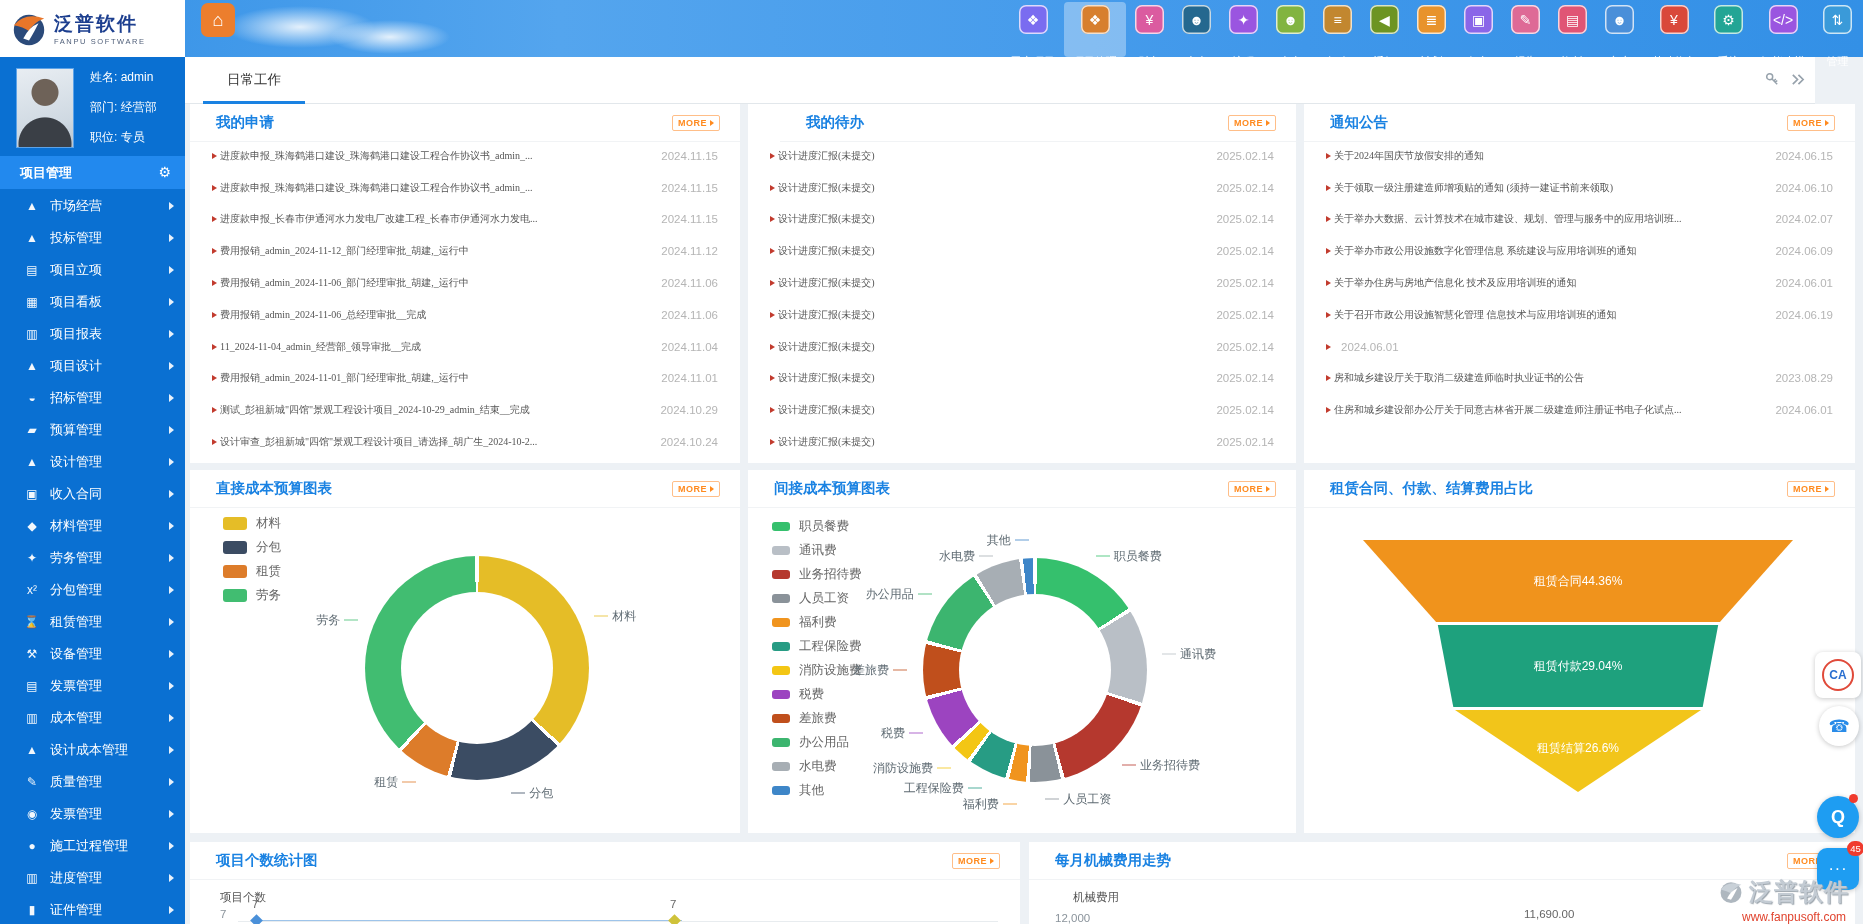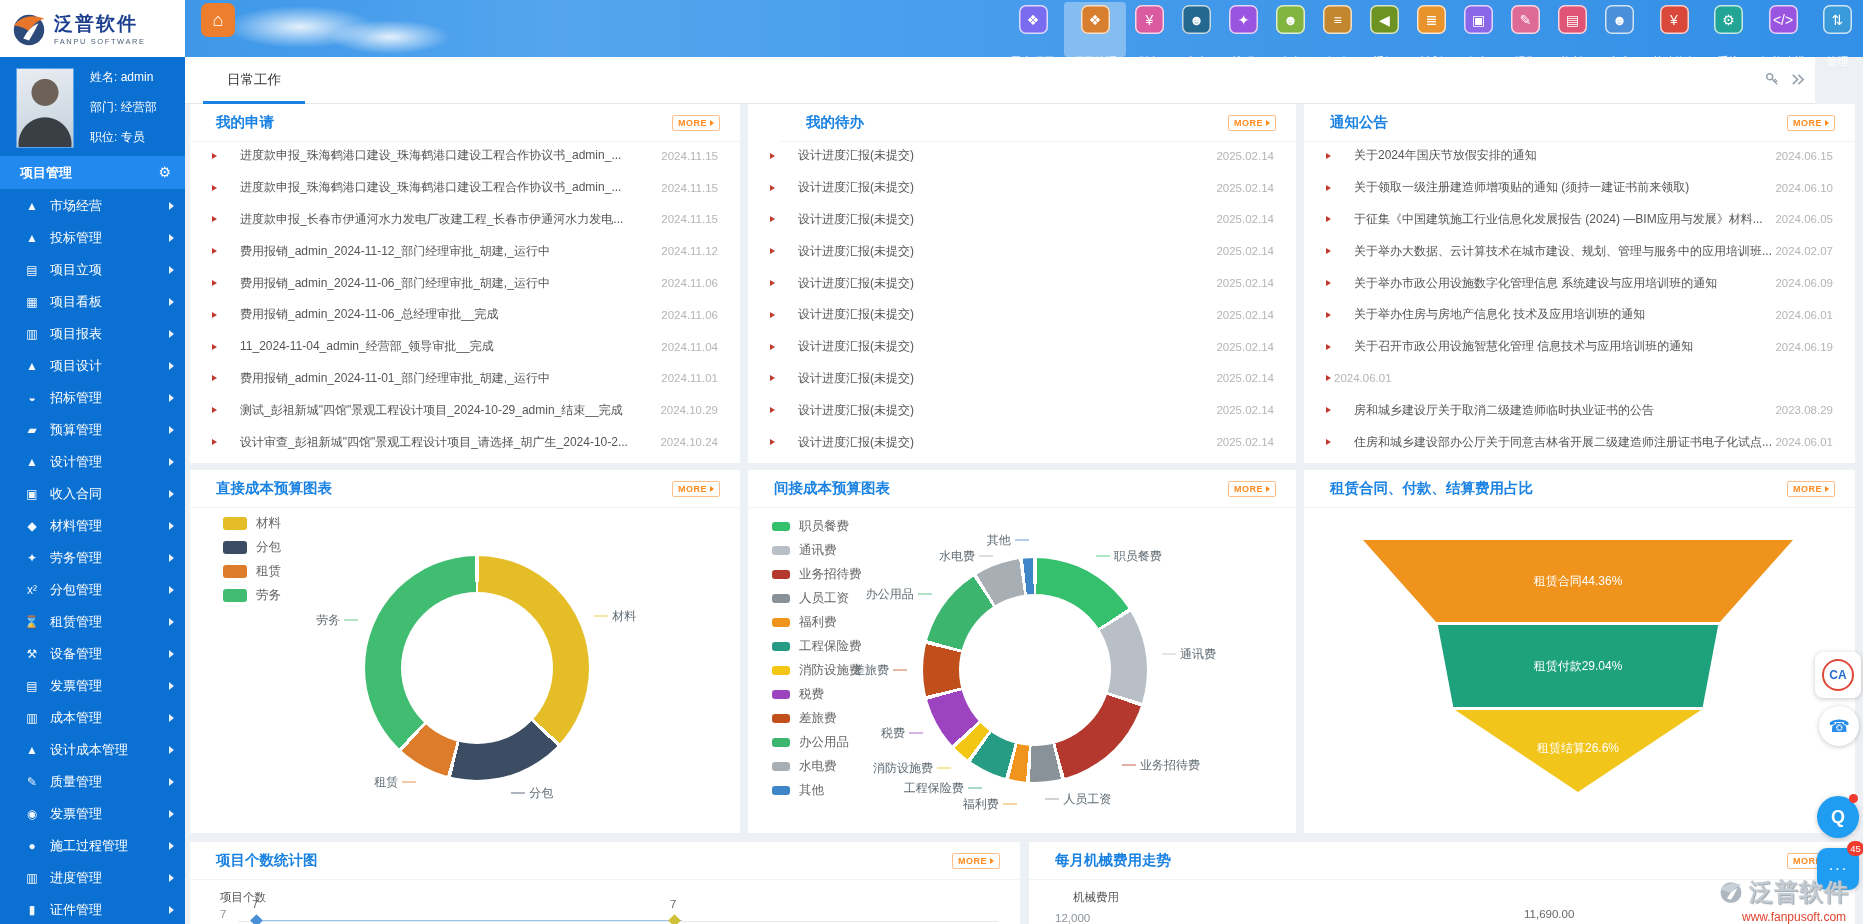--- a/index.html
+++ b/index.html
@@ -60,23 +60,23 @@
   .panel-title { font-size:14.5px; font-weight:bold; color:#1a82e2; }
   .more-btn { display:flex; align-items:center; gap:3px; background:#fff; border:1px solid #ffbe88;
               border-radius:2px; color:#ff8a1e; font-size:9px; font-weight:bold; padding:2px 5px;
               letter-spacing:.5px; cursor:pointer; font-family:inherit; }
   .more-arrow { width:0; height:0; border-top:3px solid transparent; border-bottom:3px solid transparent;
                 border-left:4px solid #ff8a1e; }
   .rows { position:absolute; left:16px; right:16px; top:36px; }
   .row { height:31.8px; display:flex; align-items:center; padding:0 6px; cursor:pointer; }
   .bullet { width:0; height:0; border-top:3.5px solid transparent; border-bottom:3.5px solid transparent;
             border-left:5px solid #c23b2e; flex:0 0 auto; }
-  .row-text { flex:1 1 auto; font-size:12px; color:#565656; margin-left:23px; white-space:nowrap;
-              overflow:hidden; text-overflow:ellipsis; }
-  .row-date { flex:0 0 auto; font-size:11.5px; color:#b5b5b5; margin-left:3px; }
+  .row-text { flex:1 1 auto; font-size:10px; color:#565656; margin-left:3px; white-space:nowrap;
+              overflow:hidden; text-overflow:ellipsis;font-family:Liberation Serif, serif; }
+  .row-date { flex:0 0 auto; font-size:11.5px; color:#b5b5b5; margin-left:10px; }
 
   
   .legend-item { position:absolute; display:flex; align-items:center; cursor:pointer; }
   .legend-swatch { border-radius:3px; flex:0 0 auto; }
   .legend-label { font-size:12.5px; color:#666; margin-left:9px; white-space:nowrap; }
   .donut-ring { position:absolute; border-radius:50%; cursor:pointer; }
   .donut-hole { position:absolute; border-radius:50%; background:#fff; }
   .donut-label { position:absolute; font-size:12px; color:#5f6b73; white-space:nowrap; }
   .donut-stub { position:absolute; height:1px; width:14px; transform:translateY(-50%); opacity:.8; }
   .funnel-seg { position:absolute; left:0; width:100%; text-align:center; color:#fff; font-size:12px;
@@ -465,25 +465,20 @@
     <div class="rows" id="rows-notices">
         <div class="row">
           <span class="bullet"></span>
           <span class="row-text">关于2024年国庆节放假安排的通知</span>
           <span class="row-date">2024.06.15</span>
         </div>
         <div class="row">
           <span class="bullet"></span>
           <span class="row-text">关于领取一级注册建造师增项贴的通知 (须持一建证书前来领取)</span>
           <span class="row-date">2024.06.10</span>
-        </div>
-        <div class="row">
-          <span class="bullet"></span>
-          <span class="row-text">于征集《中国建筑施工行业信息化发展报告 (2024) —BIM应用与发展》材料...</span>
-          <span class="row-date">2024.06.05</span>
         </div>
         <div class="row">
           <span class="bullet"></span>
           <span class="row-text">关于举办大数据、云计算技术在城市建设、规划、管理与服务中的应用培训班...</span>
           <span class="row-date">2024.02.07</span>
         </div>
         <div class="row">
           <span class="bullet"></span>
           <span class="row-text">关于举办市政公用设施数字化管理信息 系统建设与应用培训班的通知</span>
           <span class="row-date">2024.06.09</span>

